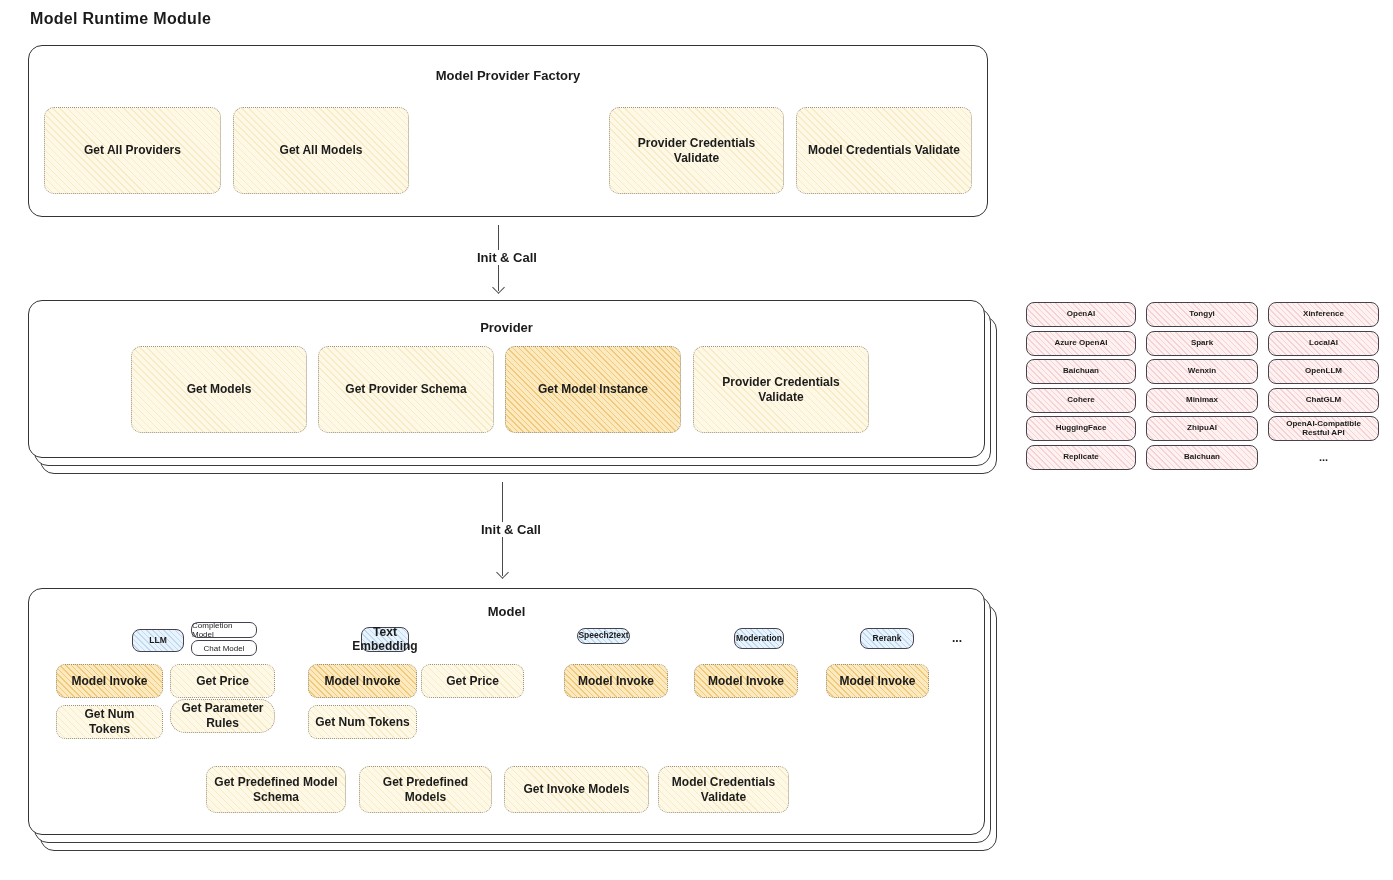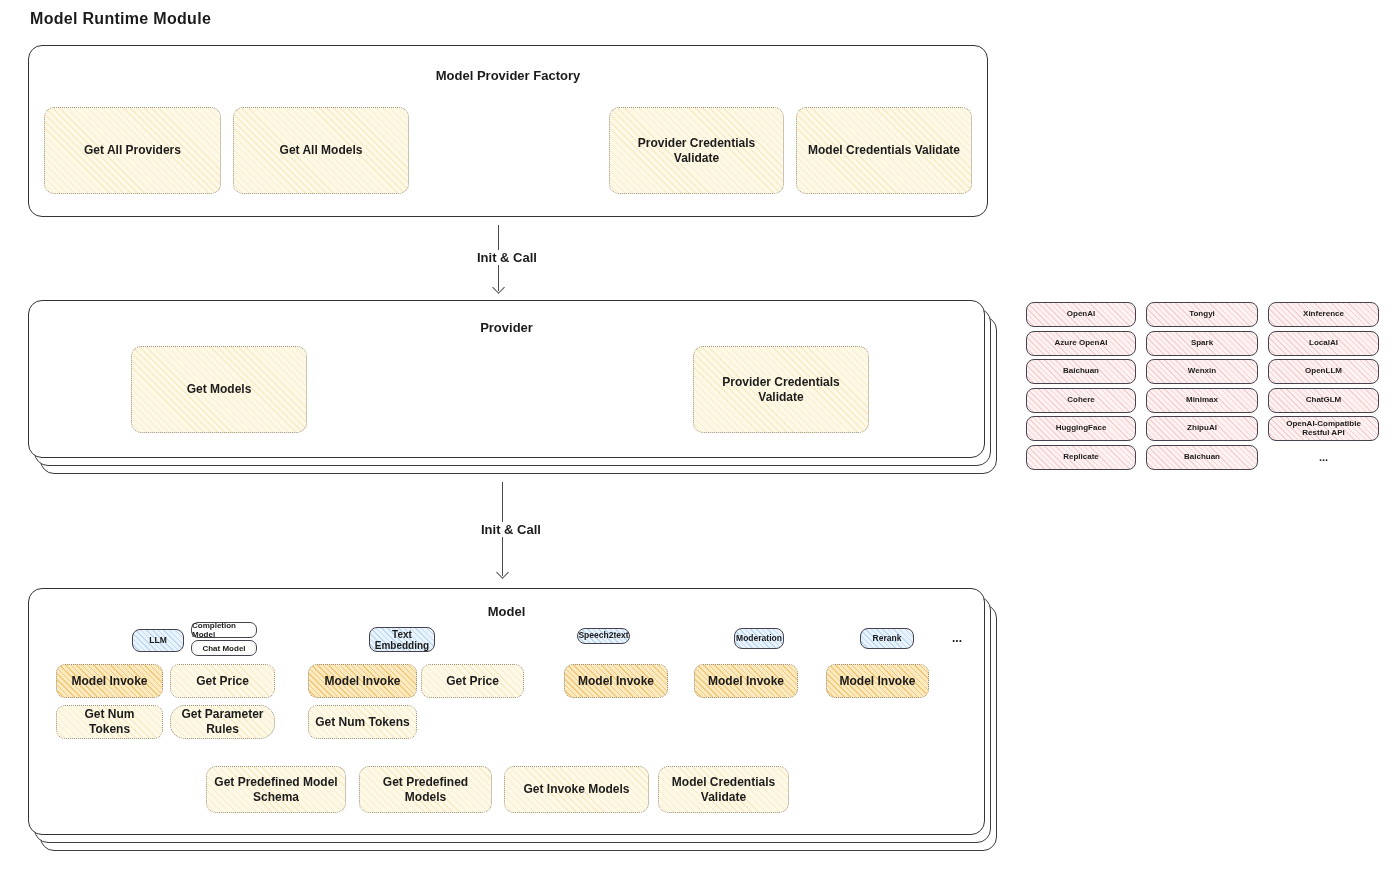--- a/index.html
+++ b/index.html
@@ -39,21 +39,21 @@
           background-image:repeating-linear-gradient(45deg, rgba(219,98,98,.22) 0px, rgba(219,98,98,.22) 1px, transparent 1px, transparent 4px); }
   .chip-more { display:flex; align-items:center; justify-content:center; font-size:11px; font-weight:bold; }
 
   
   .blue-tab { position:absolute; border:1.3px solid #45424d; border-radius:8px;
               display:flex; align-items:center; justify-content:center; text-align:center;
               font-size:8.5px; font-weight:600; line-height:1.1; padding:1px 3px;
               background-color:#e9f3fc;
               background-image:repeating-linear-gradient(45deg, rgba(96,158,218,.30) 0px, rgba(96,158,218,.30) 1px, transparent 1px, transparent 4px); }
   .mini-tab { position:absolute; border:1.2px solid #45424d; border-radius:7px; background:#fff;
-              display:flex; align-items:center; justify-content:center; font-size:8px; font-weight:700; }
+              display:flex; align-items:center; justify-content:center; font-size:8px; font-weight:400; }
   .more-dots { position:absolute; font-size:12px; font-weight:bold; }
 </style>
 </head>
 <body>
 
 <div class="canvas">
 
   <div class="page-title">Model Runtime Module</div>
 
   <div class="panel" style="left:28px; top:45px; width:960px; height:172px;">
@@ -68,20 +68,22 @@
     <div class="line"></div>
     <div class="head"></div>
   </div>
   <div class="arrow-label" style="left:474px; top:250px;">Init &amp; Call</div>
 
   <div class="stack-layer" style="left:40px; top:316px; width:957px; height:158px;"></div>
   <div class="stack-layer" style="left:34px; top:308px; width:957px; height:158px;"></div>
   <div class="panel" style="left:28px; top:300px; width:957px; height:158px;">
     <div class="panel-title" style="top:19px;">Provider</div>
     <div class="node" style="left:102px; top:45px; width:176px; height:87px;">Get Models</div>
+    <div class="node" style="left:289px; top:45px; width:176px; height:87px;">Get Provider Schema</div>
+    <div class="node hl" style="left:476px; top:45px; width:176px; height:87px;">Get Model Instance</div>
     <div class="node" style="left:664px; top:45px; width:176px; height:87px;">Provider Credentials Validate</div>
   </div>
 
   <div class="pink-grid">
     <div class="chip">OpenAI</div>
     <div class="chip">Tongyi</div>
     <div class="chip">Xinference</div>
     <div class="chip">Azure OpenAI</div>
     <div class="chip">Spark</div>
     <div class="chip">LocalAI</div>
@@ -106,36 +108,36 @@
   <div class="arrow-label" style="left:478px; top:522px;">Init &amp; Call</div>
 
   <div class="stack-layer" style="left:40px; top:604px; width:957px; height:247px;"></div>
   <div class="stack-layer" style="left:34px; top:596px; width:957px; height:247px;"></div>
   <div class="panel" style="left:28px; top:588px; width:957px; height:247px;">
     <div class="panel-title" style="top:15px;">Model</div>
 
     <div class="blue-tab" style="left:103px; top:40px; width:52px; height:23px;">LLM</div>
     <div class="mini-tab" style="left:162px; top:33px; width:66px; height:16px;">Completion Model</div>
     <div class="mini-tab" style="left:162px; top:51px; width:66px; height:16px;">Chat Model</div>
-    <div class="blue-tab" style="left:340px; top:38px; width:66px; height:25px; font-size:10px;">Text Embedding</div>
+    <div class="blue-tab" style="left:332px; top:38px; width:48px; height:25px; font-size:12px;">Text Embedding</div>
     <div class="blue-tab" style="left:548px; top:39px; width:53px; height:16px;">Speech2text</div>
     <div class="blue-tab" style="left:705px; top:39px; width:50px; height:21px;">Moderation</div>
     <div class="blue-tab" style="left:831px; top:39px; width:54px; height:21px;">Rerank</div>
     <div class="more-dots" style="left:923px; top:42px;">...</div>
 
     <div class="node hl" style="left:27px;  top:75px; width:107px; height:34px; border-radius:9px;">Model Invoke</div>
     <div class="node" style="left:141px; top:75px; width:105px; height:34px; border-radius:9px;">Get Price</div>
     <div class="node hl" style="left:279px; top:75px; width:109px; height:34px; border-radius:9px;">Model Invoke</div>
     <div class="node" style="left:392px; top:75px; width:103px; height:34px; border-radius:9px;">Get Price</div>
     <div class="node hl" style="left:535px; top:75px; width:104px; height:34px; border-radius:9px;">Model Invoke</div>
     <div class="node hl" style="left:665px; top:75px; width:104px; height:34px; border-radius:9px;">Model Invoke</div>
     <div class="node hl" style="left:797px; top:75px; width:103px; height:34px; border-radius:9px;">Model Invoke</div>
 
     <div class="node" style="left:27px;  top:116px; width:107px; height:34px; border-radius:9px;">Get Num Tokens</div>
-    <div class="node" style="left:141px; top:116px; width:105px; height:34px; border-radius:15px;">Get Parameter Rules</div>
+    <div class="node" style="left:141px; top:110px; width:105px; height:34px; border-radius:15px;">Get Parameter Rules</div>
     <div class="node" style="left:279px; top:116px; width:109px; height:34px; border-radius:9px;">Get Num Tokens</div>
 
     <div class="node" style="left:330px; top:177px; width:133px; height:47px;">Get Predefined Models</div>
     <div class="node" style="left:177px; top:177px; width:140px; height:47px;">Get Predefined Model Schema</div>
     <div class="node" style="left:475px; top:177px; width:145px; height:47px;">Get Invoke Models</div>
     <div class="node" style="left:629px; top:177px; width:131px; height:47px;">Model Credentials Validate</div>
   </div>
 
 </div>
 

